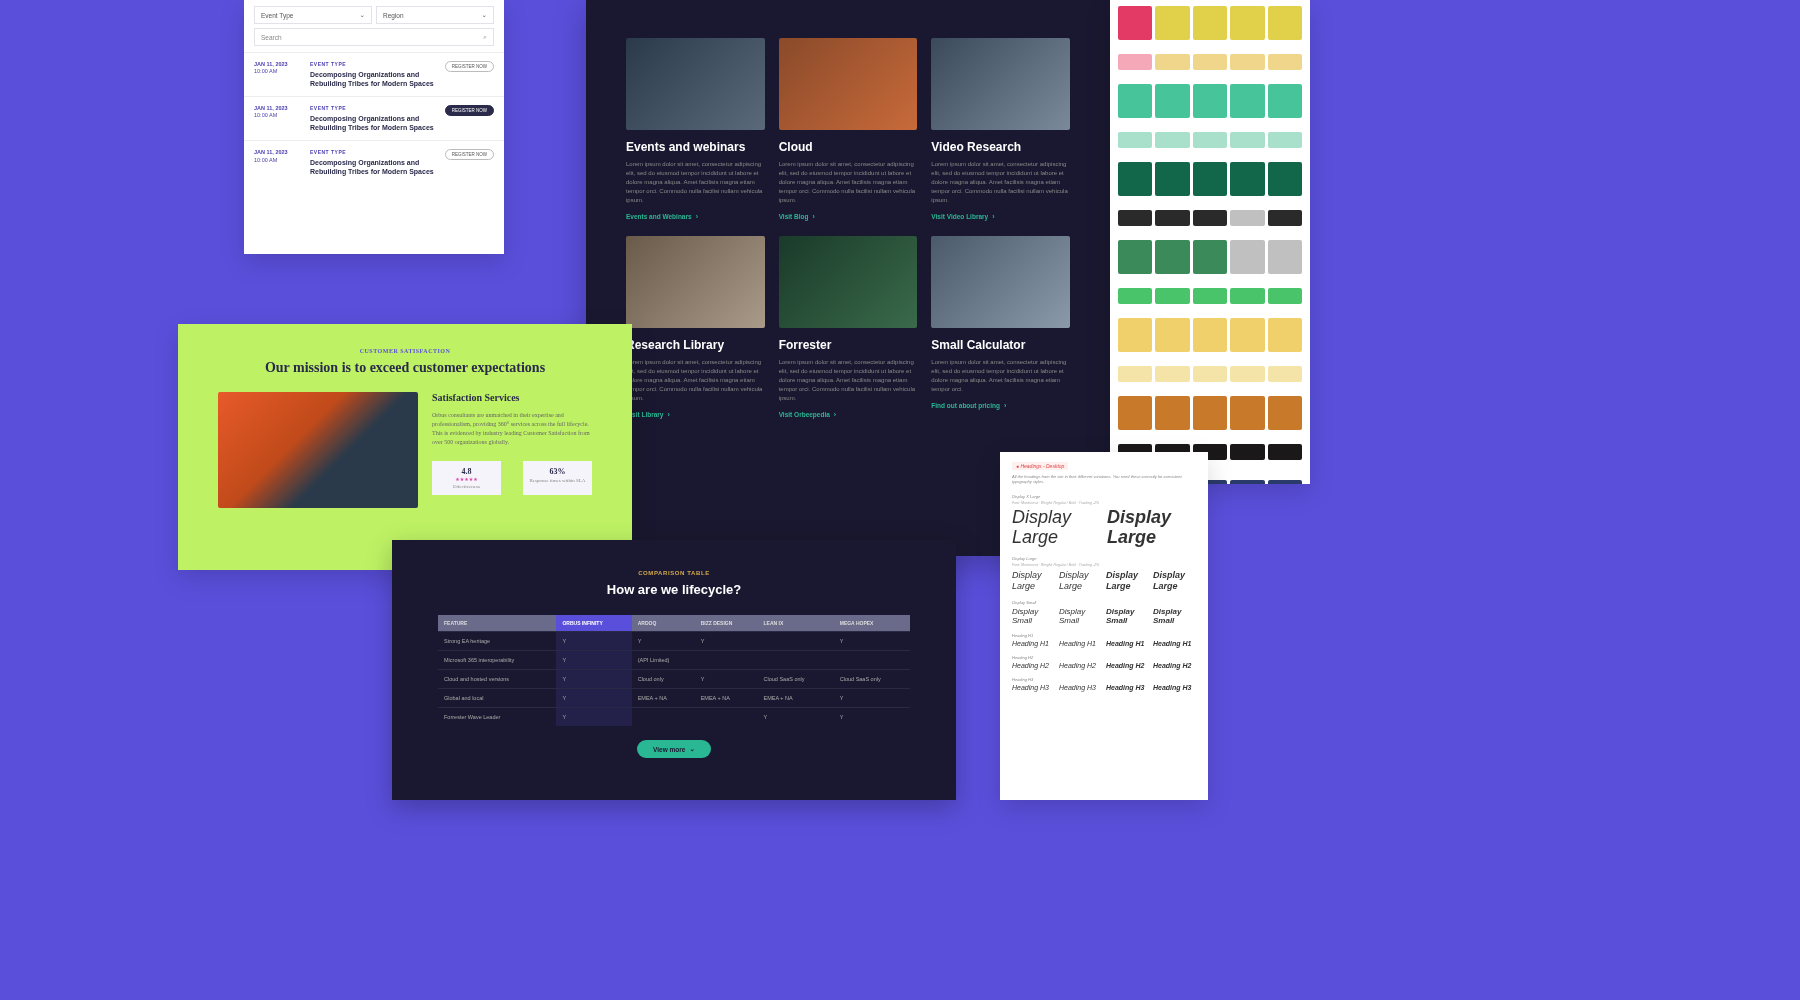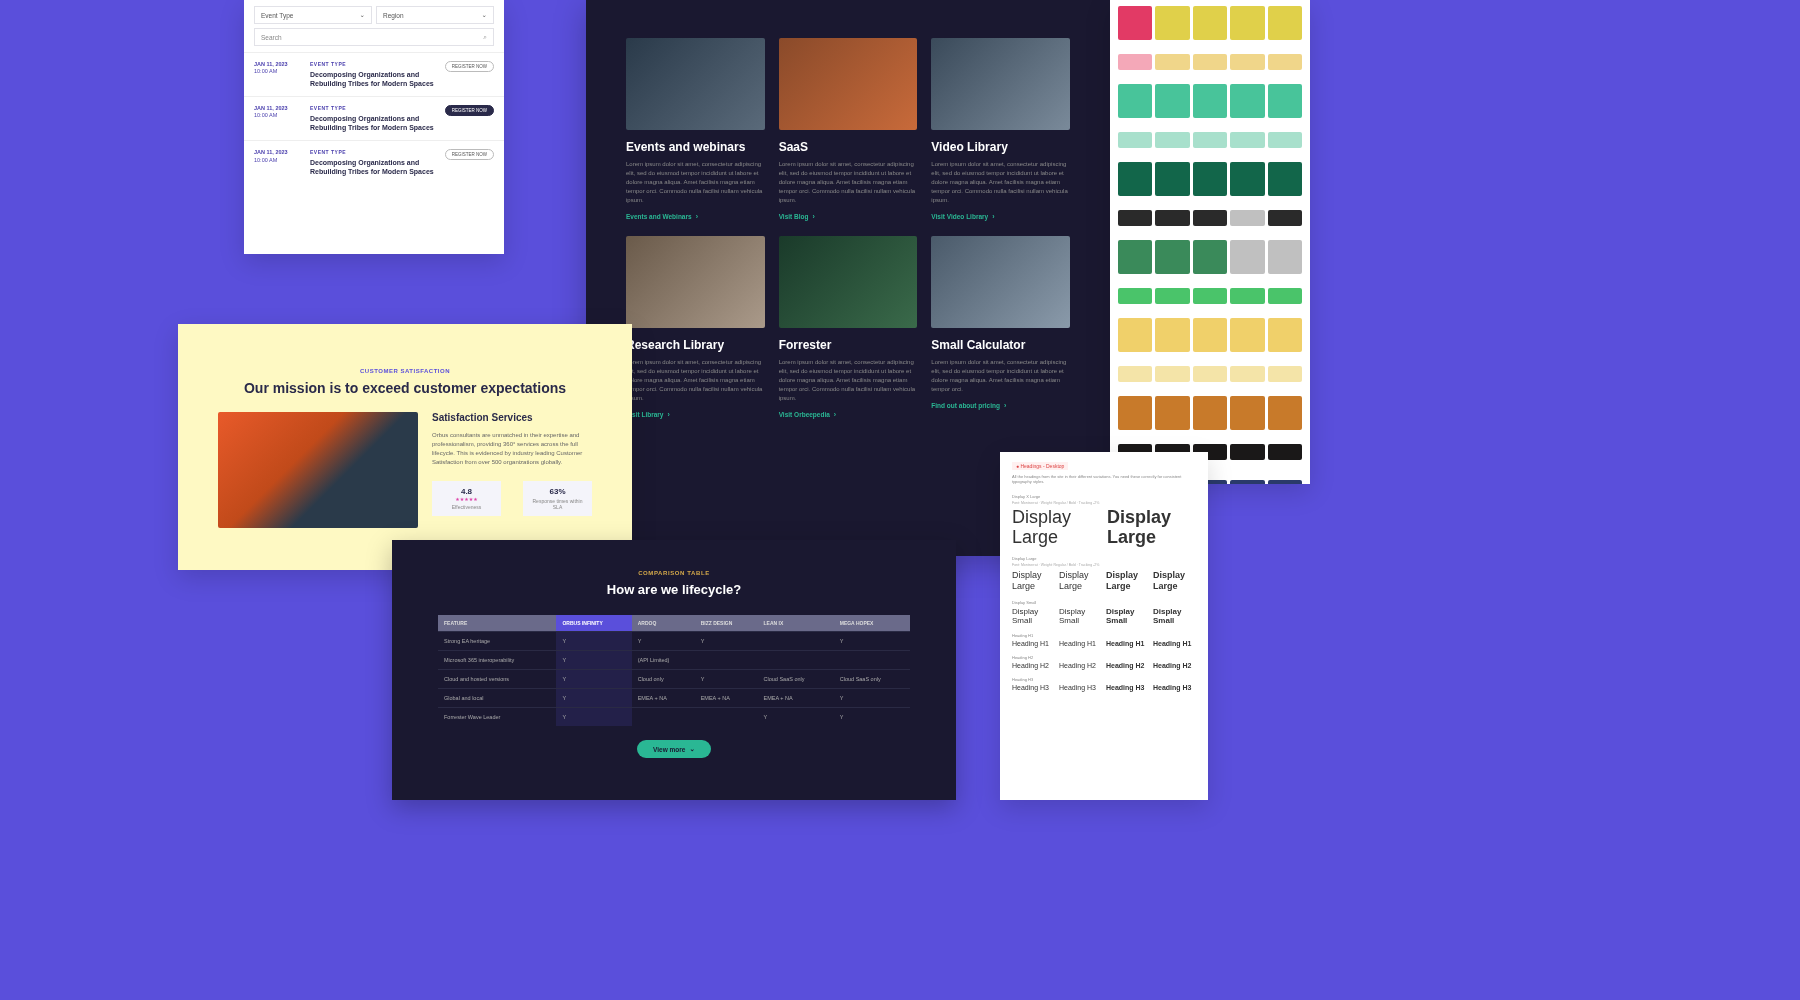--- a/index.html
+++ b/index.html
@@ -40,21 +40,21 @@
 .panel-palette { position: absolute; left: 1110px; top: 0; width: 200px; height: 484px; background: #fff; box-shadow: 0 8px 24px rgba(0,0,0,.15); padding: 6px 8px; overflow: hidden; }
 .pal-rows { display: flex; flex-direction: column; gap: 4px; }
 .pal-row { display: flex; gap: 3px; }
 .sw { flex: 1; height: 16px; border-radius: 2px; }
 .pal-row.tall .sw { height: 34px; }
 .pal-label { height: 6px; }
 .pal-g { height: 24px; display:flex; gap:3px; margin-top:6px;}
 .pal-g .sw { flex:1; }
 
 
-.panel-mission { position: absolute; left: 178px; top: 324px; width: 454px; height: 246px; background: #fef9c3; box-shadow: 0 8px 24px rgba(0,0,0,.15); padding: 44px 40px 20px; }
+.panel-mission { position: absolute; left: 178px; top: 324px; width: 454px; height: 246px; background: #bef264; box-shadow: 0 8px 24px rgba(0,0,0,.15); padding: 24px 40px 20px; font-family: Liberation Serif, serif; }
 .mis-eyebrow { color: #5a4fdb; font-size: 6px; font-weight: 700; letter-spacing: .5px; text-align: center; margin-bottom: 6px; }
 .mis-head { color: #2a2a4a; font-size: 14px; font-weight: 700; text-align: center; margin-bottom: 16px; }
 .mis-row { display: flex; gap: 14px; }
 .mis-img { width: 200px; height: 116px; background: linear-gradient(135deg,#e85a2a,#c14a1a 40%,#2a3a4a 60%); border-radius: 2px; }
 .mis-right { flex: 1; }
 .mis-sub { font-size: 10px; font-weight: 700; color: #2a2a4a; margin-bottom: 8px; }
 .mis-txt { font-size: 6px; color: #666; line-height: 1.5; margin-bottom: 14px; }
 .mis-stats { display: flex; gap: 22px; }
 .mis-stat { flex: 1; background: #f4f4fa; padding: 6px; text-align: center; }
 .mis-stat .n { font-size: 8px; font-weight: 700; color: #2a2a4a; }
@@ -66,21 +66,21 @@
 .comp-eyebrow { color: #d4a84a; font-size: 6px; font-weight: 700; letter-spacing: .6px; text-align: center; margin-bottom: 6px; }
 .comp-head { font-size: 13px; font-weight: 700; text-align: center; margin-bottom: 18px; }
 .comp-tbl { width: 100%; font-size: 5.5px; border-collapse: collapse; }
 .comp-tbl th { background: #6a6a8a; padding: 5px 6px; text-align: left; font-weight: 600; font-size: 5px; text-transform: uppercase; color: #ddd; }
 .comp-tbl th:nth-child(2) { background: #5a4fdb; color: #fff; }
 .comp-tbl td { padding: 6px; color: #aaa; border-top: 1px solid #2a2a44; }
 .comp-tbl td:nth-child(2) { background: rgba(90,79,219,.15); }
 .comp-more { margin: 14px auto 0; background: #2ab794; color: #1a1830; font-size: 6.5px; font-weight: 600; padding: 5px 16px; border-radius: 12px; display: flex; align-items: center; gap: 4px; width: max-content; }
 
 
-.panel-typo { position: absolute; left: 1000px; top: 452px; width: 208px; height: 348px; background: #fff; box-shadow: 0 8px 24px rgba(0,0,0,.15); padding: 10px 12px; font-size: 6px; color: #333; overflow: hidden; }
+.panel-typo { position: absolute; left: 1000px; top: 452px; width: 208px; height: 348px; background: #fff; box-shadow: 0 8px 24px rgba(0,0,0,.15); padding: 10px 12px; font-size: 6px; color: #333; overflow: hidden; font-style: italic; }
 .ty-tag { display: inline-block; background: #fff0f0; color: #d44; padding: 1px 4px; font-size: 5px; margin-bottom: 4px; }
 .ty-sub { font-size: 4px; color: #888; margin-bottom: 10px; line-height:1.3;}
 .ty-sec { margin-bottom: 8px; }
 .ty-label { font-size: 4px; color: #888; margin-bottom: 2px; }
 .ty-meta { font-size: 3.5px; color: #aaa; margin-bottom: 3px; }
 .ty-row { display: grid; grid-template-columns: repeat(2,1fr); gap: 6px; }
 .ty-row4 { display: grid; grid-template-columns: repeat(4,1fr); gap: 4px; }
 .ty-big { font-size: 18px; font-weight: 400; line-height: 1.1; }
 .ty-bigb { font-size: 18px; font-weight: 700; line-height: 1.1; }
 .ty-med { font-size: 9px; line-height: 1.2; }
@@ -152,27 +152,27 @@
 <div class="panel-dark">
   <div class="res-grid" id="res-grid">
       <div class="res-card">
         <div class="res-img"></div>
   <div class="res-title">Events and webinars</div>
   <div class="res-desc">Lorem ipsum dolor sit amet, consectetur adipiscing elit, sed do eiusmod tempor incididunt ut labore et dolore magna aliqua. Amet facilisis magna etiam tempor orci. Commodo nulla facilisi nullam vehicula ipsum.</div>
   <div class="res-link">Events and Webinars<span class="chev">›</span></div>
       </div>
       <div class="res-card">
         <div class="res-img"></div>
-  <div class="res-title">SaaS</div>
+  <div class="res-title">Cloud</div>
   <div class="res-desc">Lorem ipsum dolor sit amet, consectetur adipiscing elit, sed do eiusmod tempor incididunt ut labore et dolore magna aliqua. Amet facilisis magna etiam tempor orci. Commodo nulla facilisi nullam vehicula ipsum.</div>
   <div class="res-link">Visit Blog<span class="chev">›</span></div>
       </div>
       <div class="res-card">
         <div class="res-img"></div>
-  <div class="res-title">Video Library</div>
+  <div class="res-title">Video Research</div>
   <div class="res-desc">Lorem ipsum dolor sit amet, consectetur adipiscing elit, sed do eiusmod tempor incididunt ut labore et dolore magna aliqua. Amet facilisis magna etiam tempor orci. Commodo nulla facilisi nullam vehicula ipsum.</div>
   <div class="res-link">Visit Video Library<span class="chev">›</span></div>
       </div>
       <div class="res-card">
         <div class="res-img"></div>
   <div class="res-title">Research Library</div>
   <div class="res-desc">Lorem ipsum dolor sit amet, consectetur adipiscing elit, sed do eiusmod tempor incididunt ut labore et dolore magna aliqua. Amet facilisis magna etiam tempor orci. Commodo nulla facilisi nullam vehicula ipsum.</div>
   <div class="res-link">Visit Library<span class="chev">›</span></div>
       </div>
       <div class="res-card">

